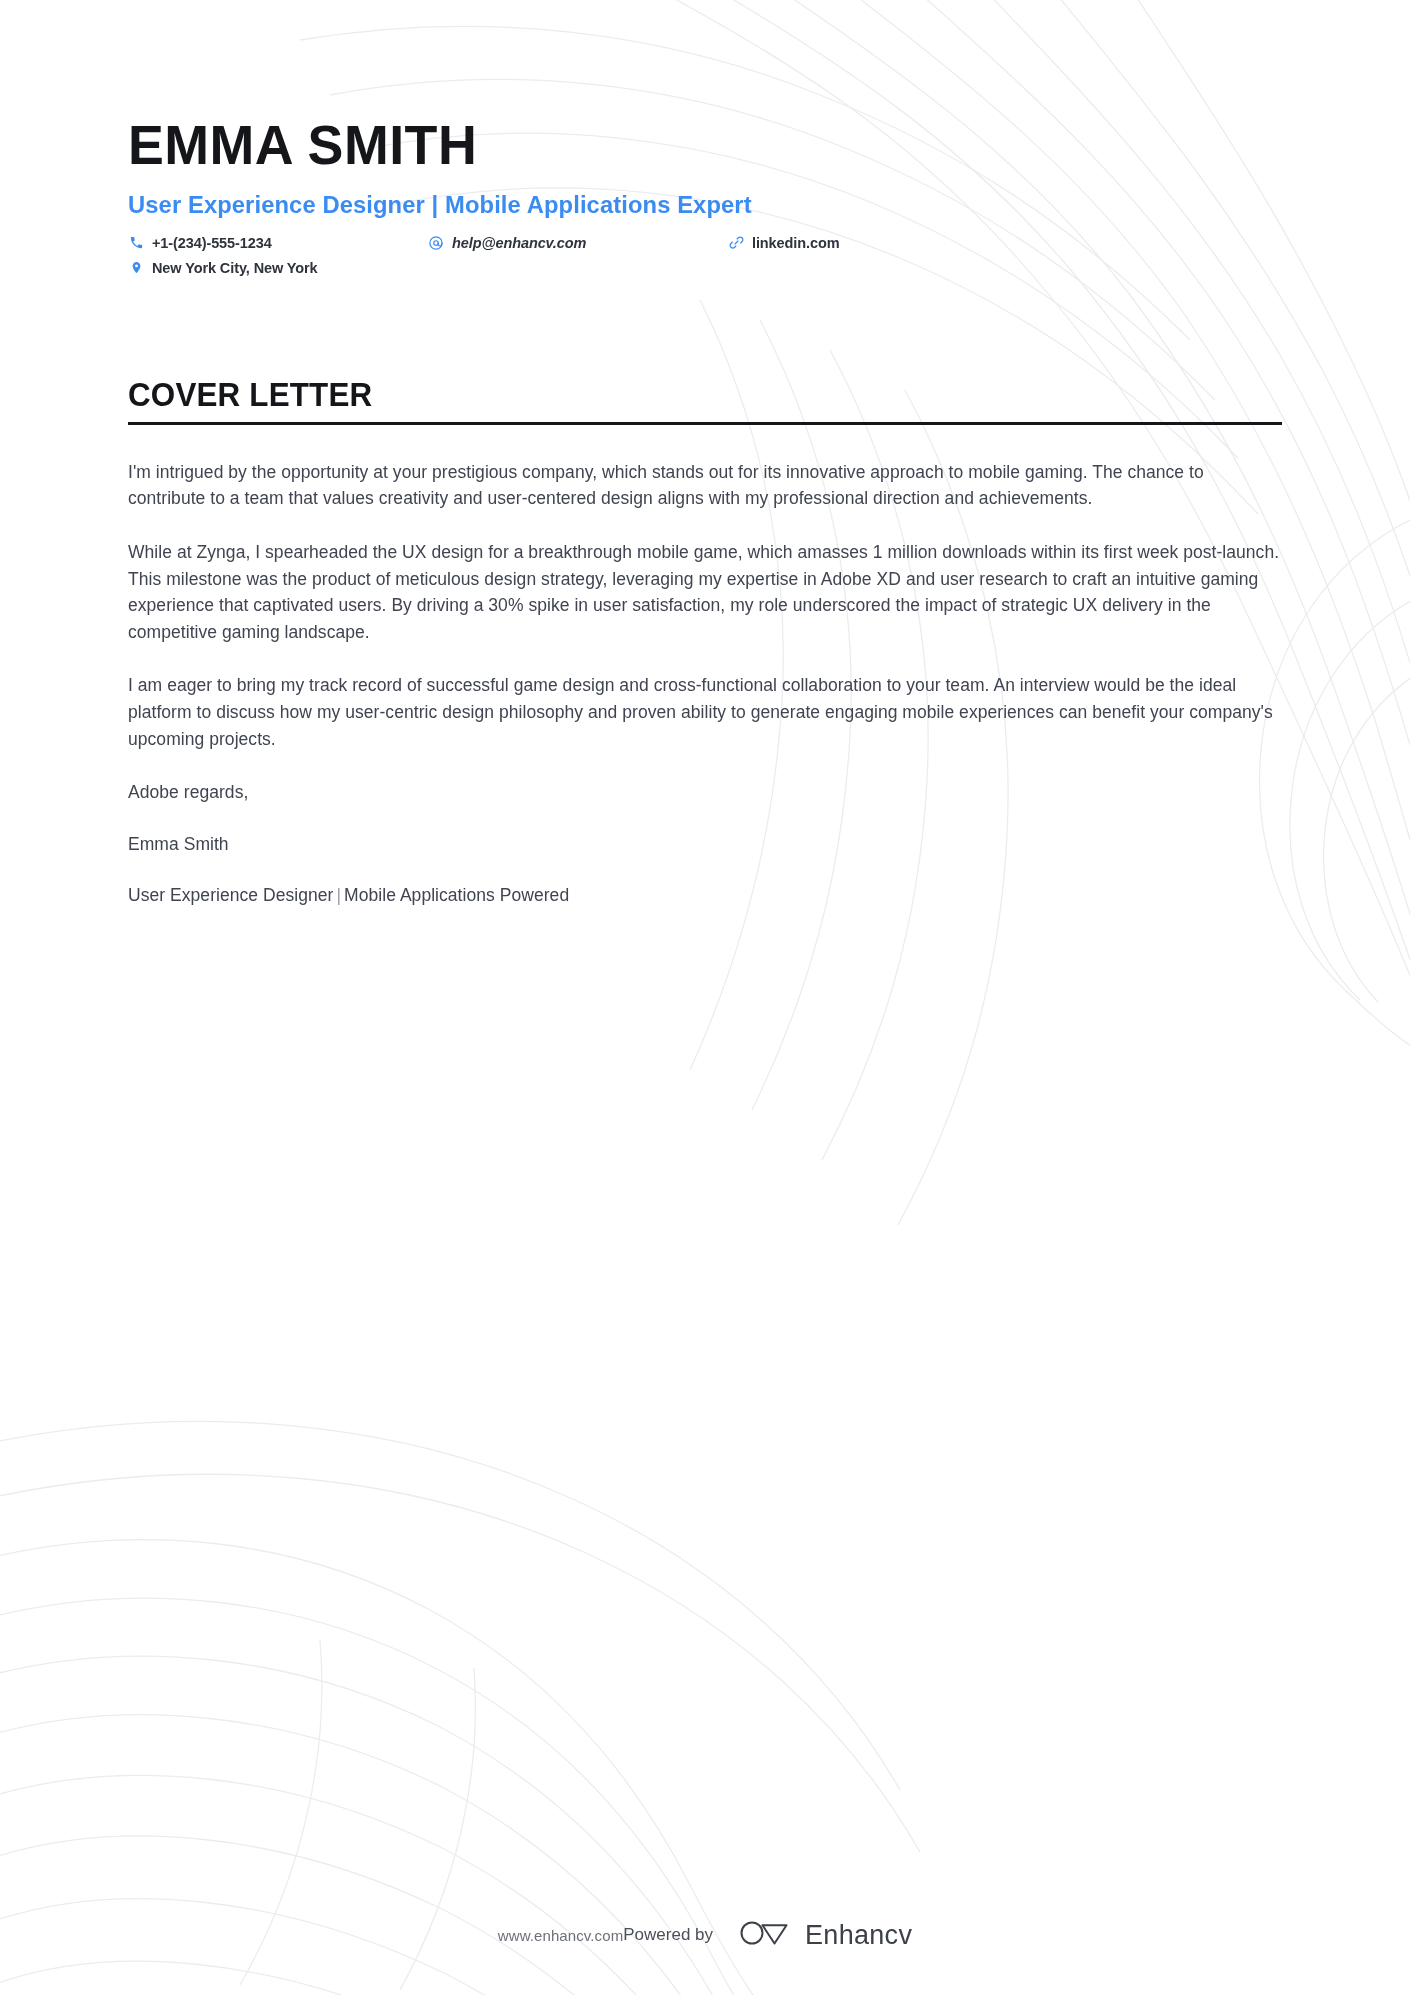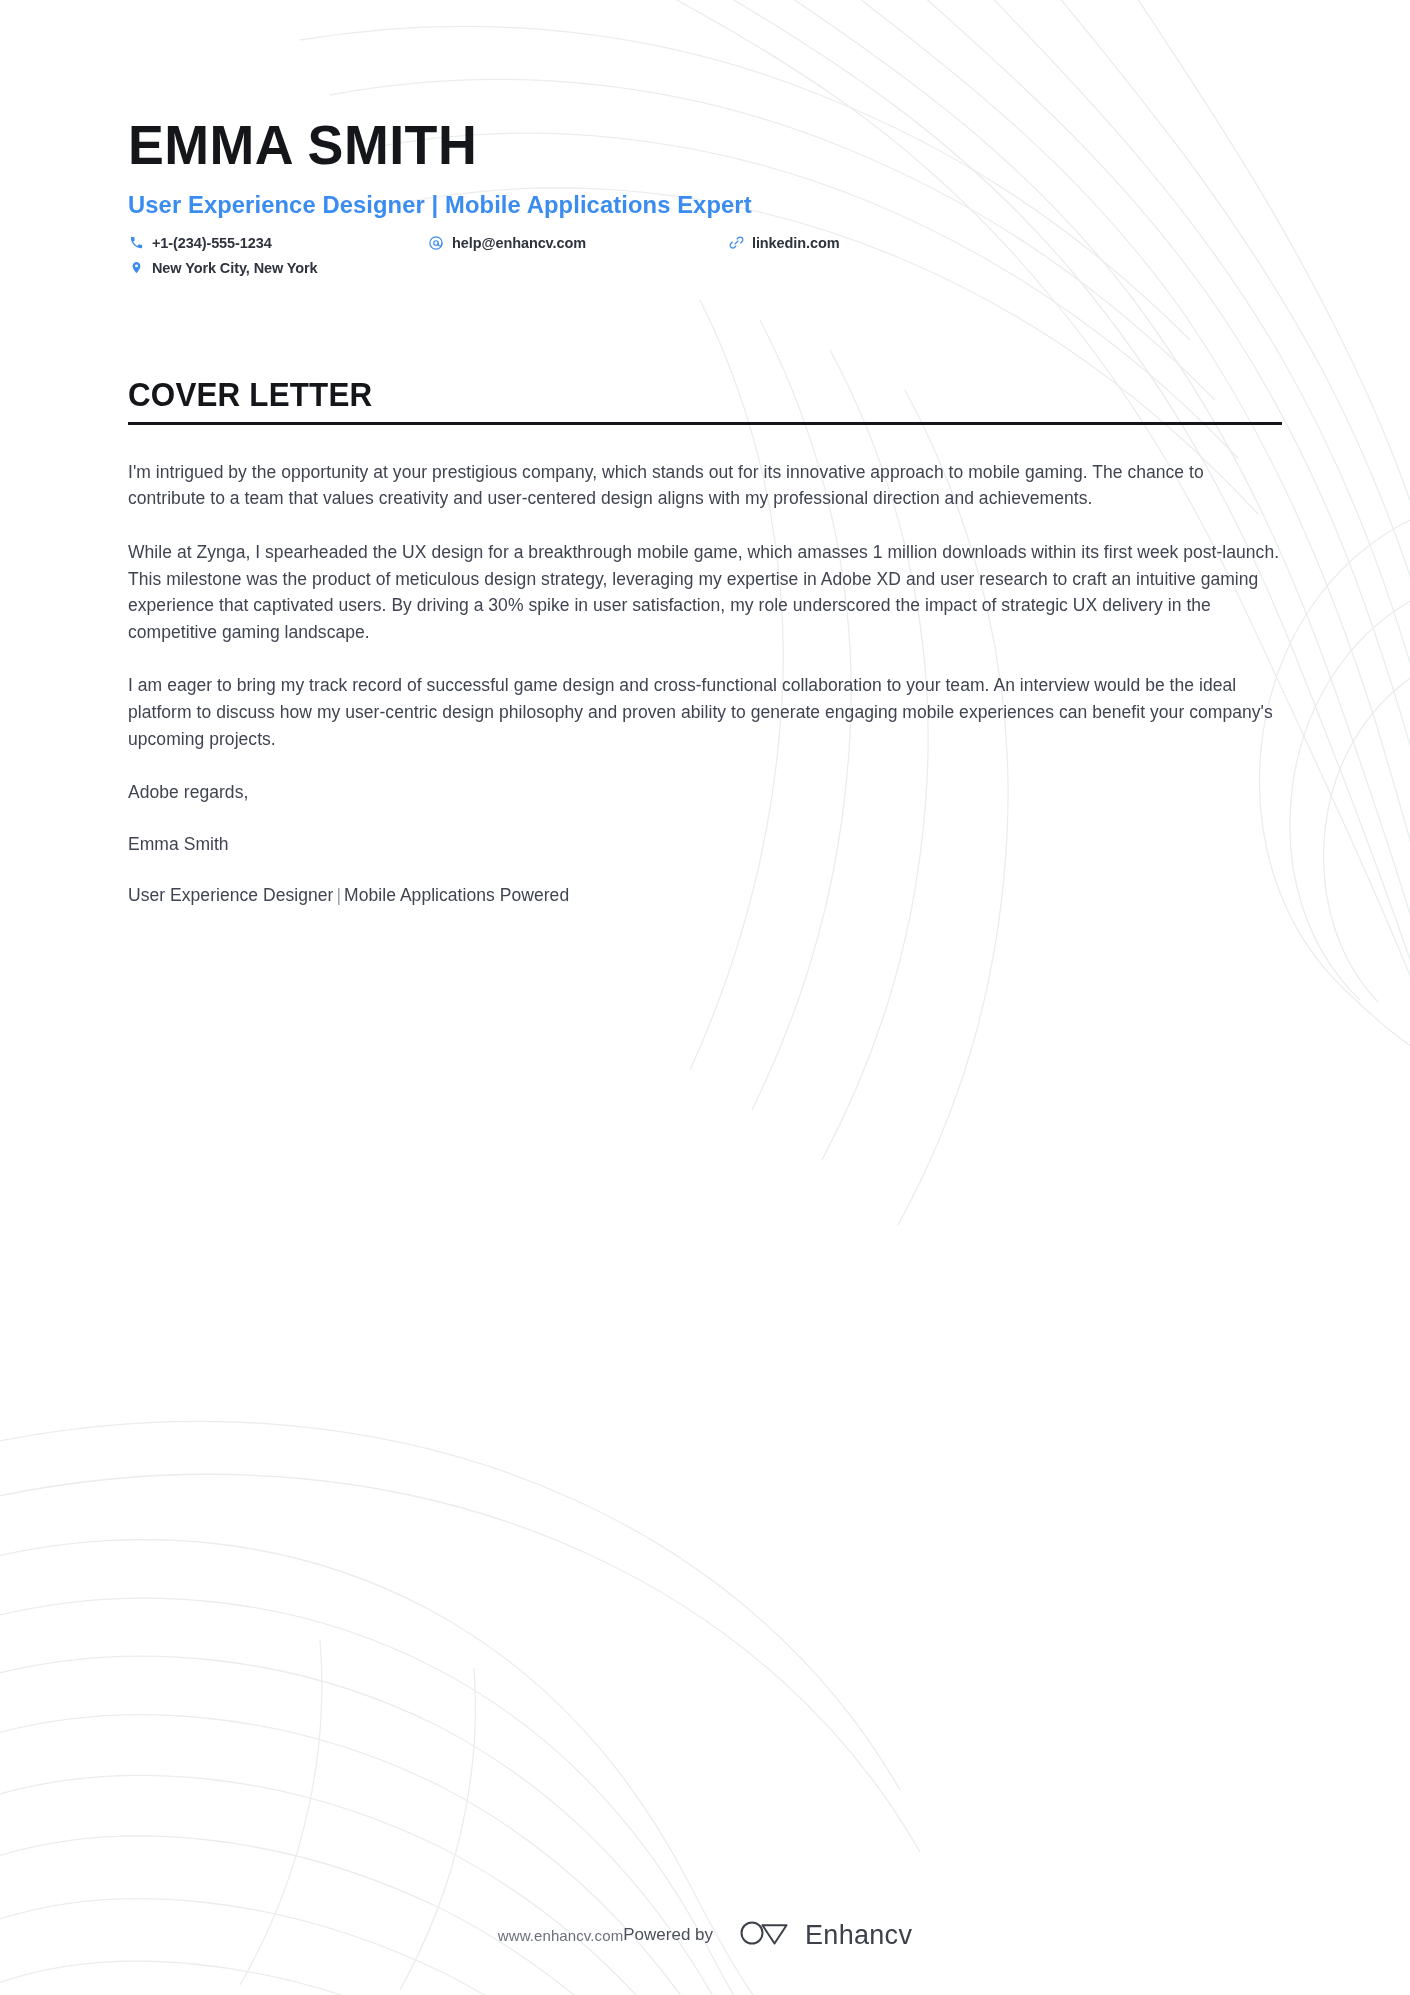--- a/index.html
+++ b/index.html
@@ -66,21 +66,21 @@
   .contact-item {
     display: flex;
     align-items: center;
     gap: 8px;
     font-size: 14.5px;
     font-weight: bold;
     color: #2f333d;
     letter-spacing: -0.1px;
   }
   .contact-item.w-phone { width: 300px; }
-  .contact-item.w-email { width: 300px; }
+  .contact-item.w-email { width: 300px; font-style: italic; }
   .contact-item.w-link  { width: 300px; }
   .contact-item.w-full  { width: 300px; }
   .c-icon {
     display: inline-flex;
     align-items: center;
     justify-content: center;
     width: 16px;
     height: 16px;
     flex: 0 0 16px;
     color: #3b8cf0;

